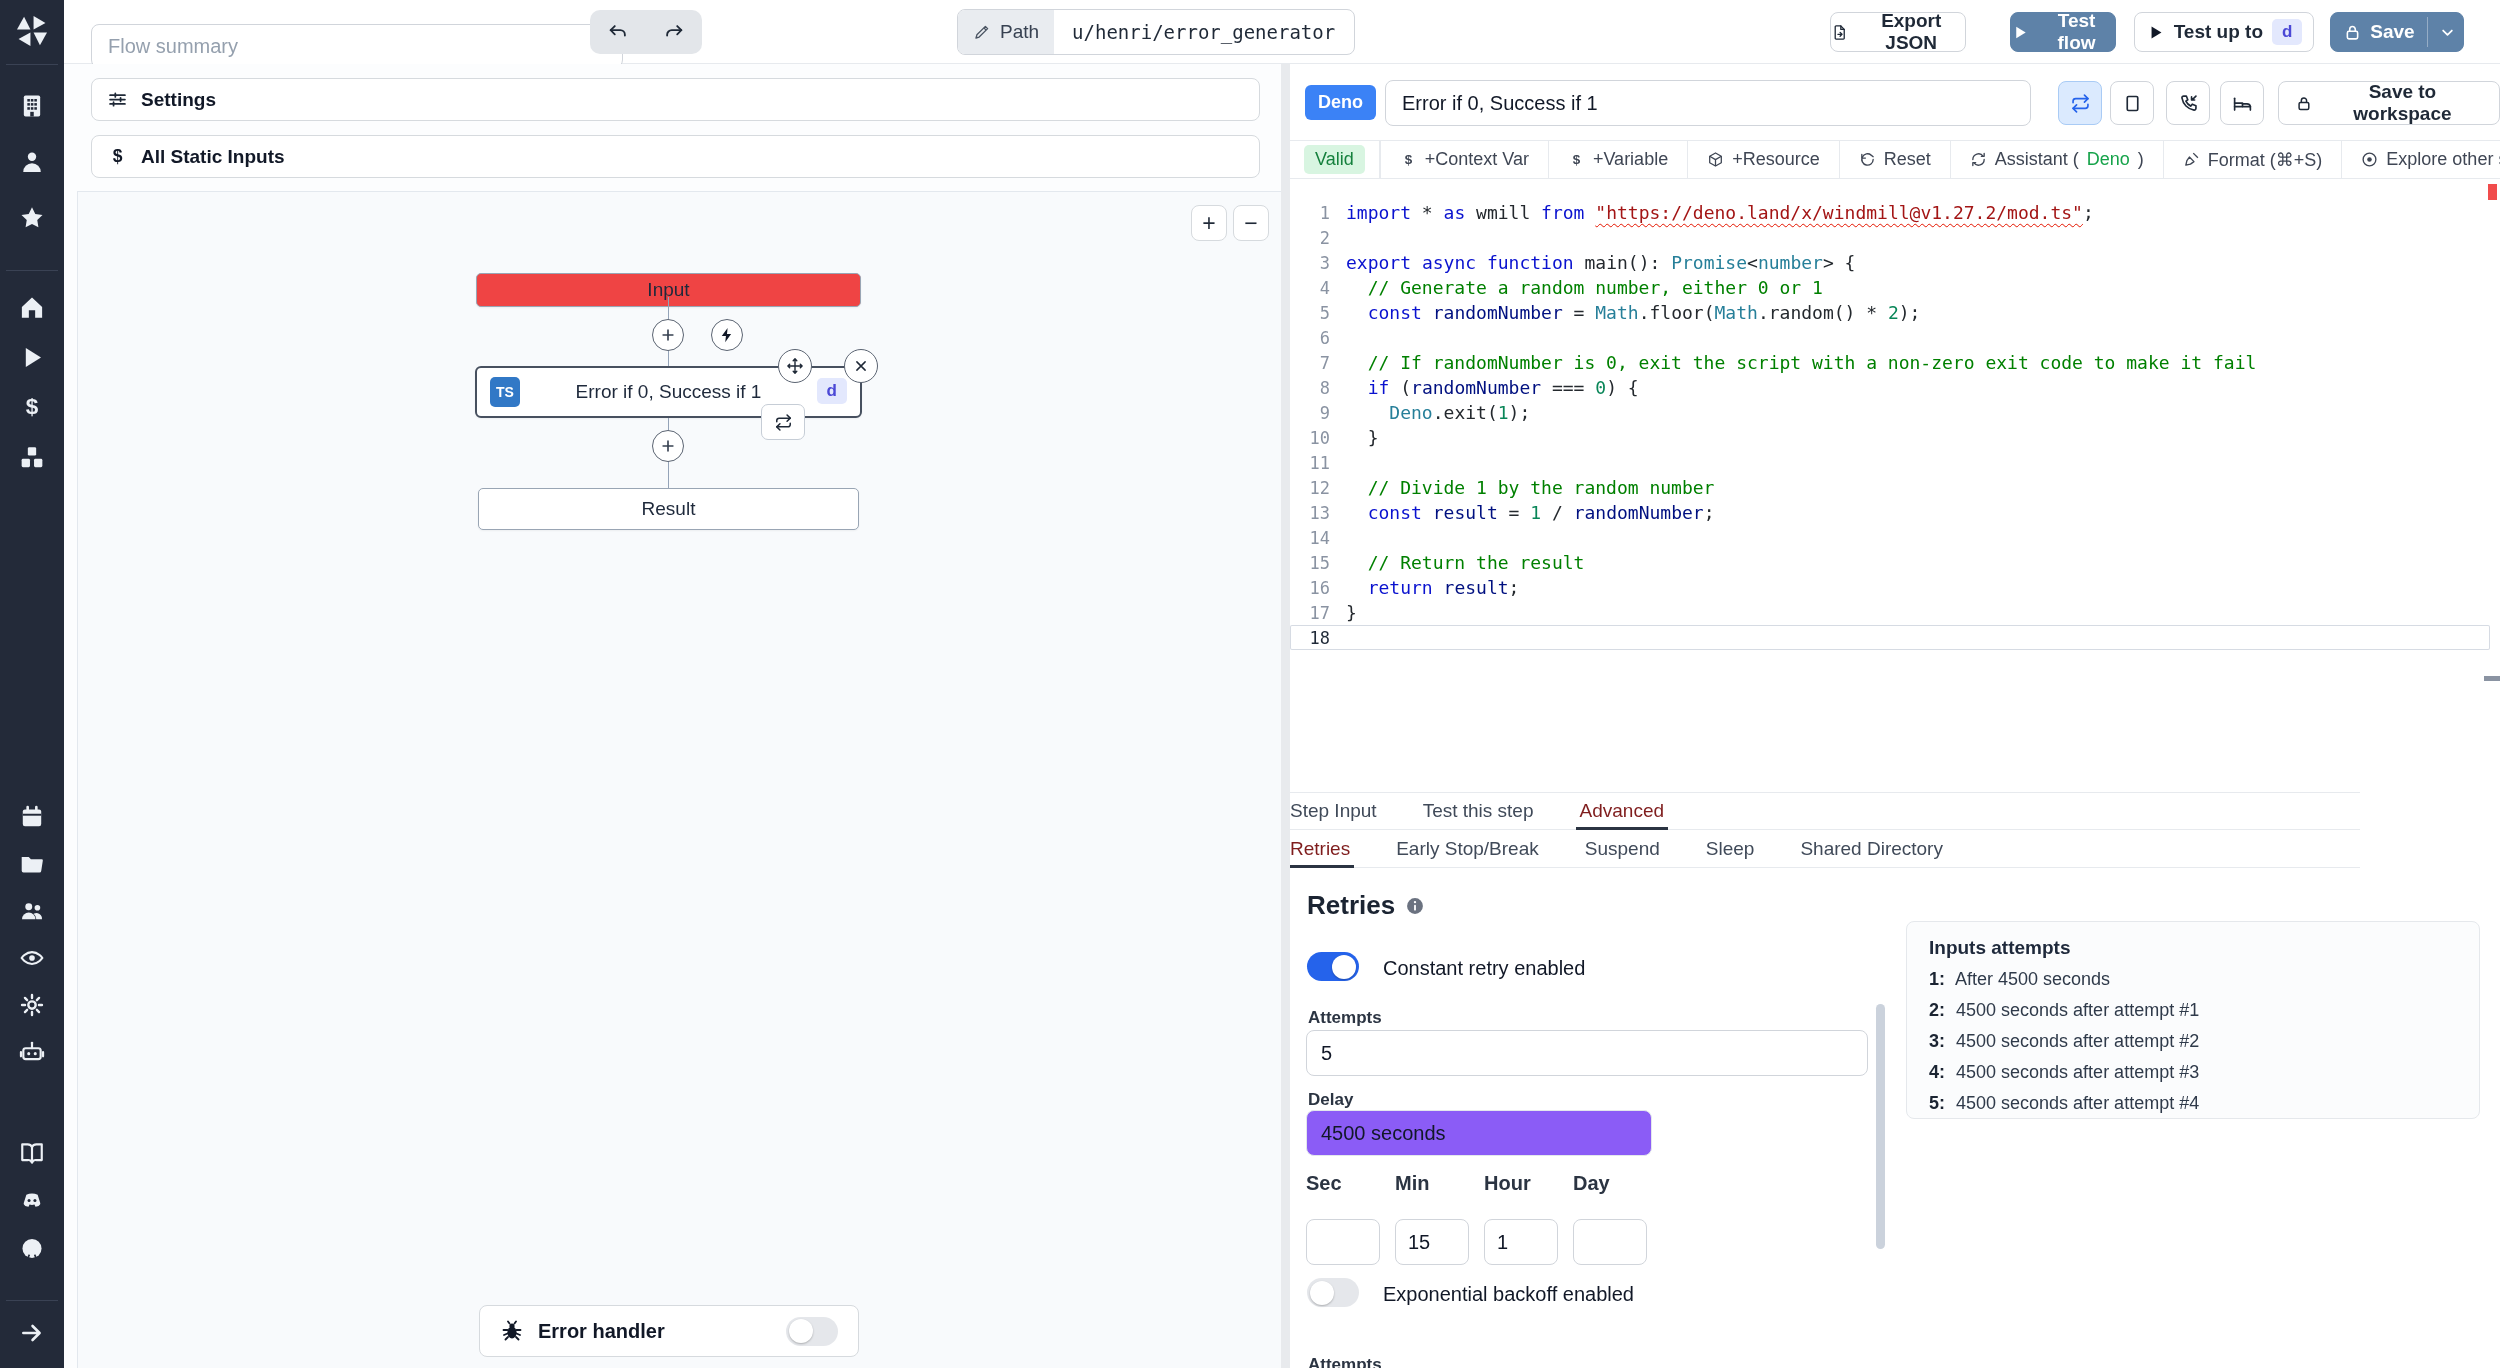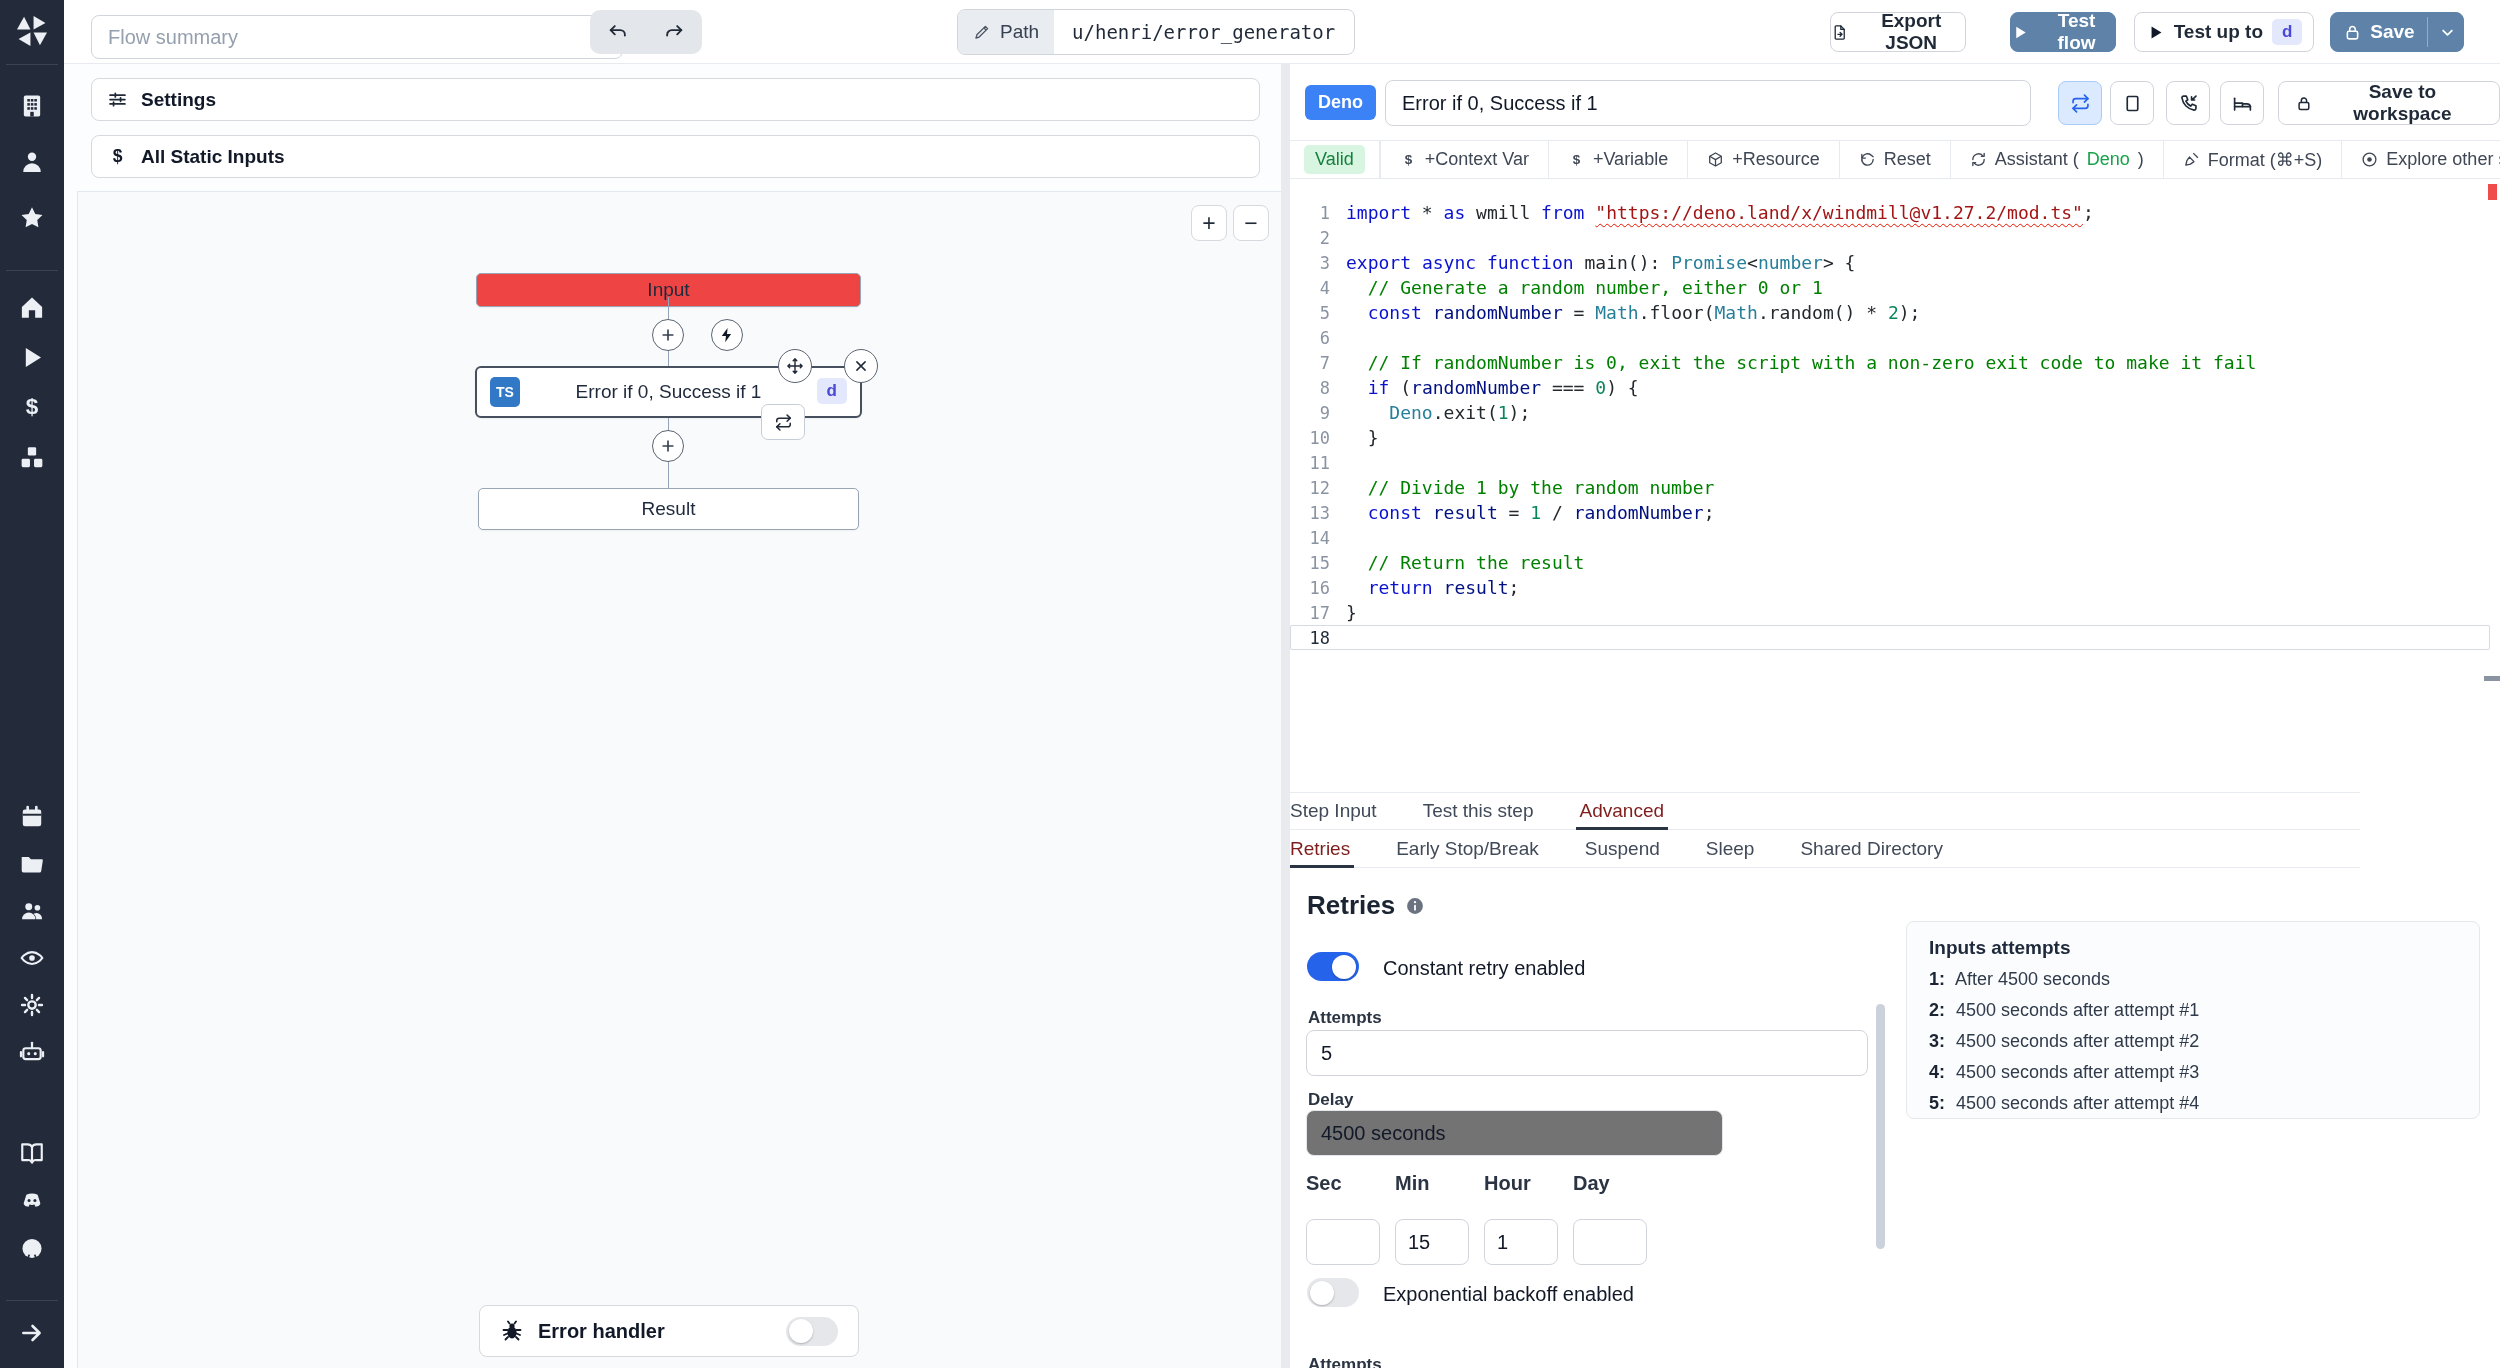--- a/index.html
+++ b/index.html
@@ -9,21 +9,21 @@
 svg{display:block}
 
 .sidebar{position:absolute;left:0;top:0;width:64px;height:1368px;background:#232a39}
 .side-icon{position:absolute;left:50%;transform:translateX(-50%);cursor:pointer}
 .side-icon svg{width:100%;height:100%}
 .side-div{position:absolute;left:6px;width:52px;height:1px;background:#3a4254}
 
 .topbar{position:absolute;left:64px;top:0;width:2436px;height:64px;background:#fff;border-bottom:1px solid #e7eaee}
 .inp{border:1px solid #d1d5db;border-radius:8px;font-family:"Liberation Sans",sans-serif;color:#111827;background:#fff;outline:none}
 ::placeholder{color:#95a0ae}
-.flow-summary{position:absolute;left:27px;top:15px;width:532px;height:44px;padding:0 16px;font-size:20px}
+.flow-summary{position:absolute;left:27px;top:24px;width:532px;height:44px;padding:0 16px;font-size:20px}
 .undoredo{position:absolute;left:526px;top:10px;width:112px;height:44px;background:#e3e6ea;border-radius:10px;display:flex}
 .undoredo button{flex:1;background:none;border:none;display:flex;align-items:center;justify-content:center;cursor:pointer}
 .undoredo svg{width:22px;height:22px}
 .path-group{position:absolute;left:893px;top:9px;height:46px;display:flex;align-items:stretch;border:1px solid #d1d5db;border-radius:8px;overflow:hidden;background:#fff}
 .path-left{display:flex;align-items:center;gap:9px;background:#e9ecf0;padding:0 15px;font-size:19px;color:#374151}
 .path-left svg{width:18px;height:18px}
 .path-value{display:flex;align-items:center;padding:0 18px;font-family:"DejaVu Sans Mono",monospace;font-size:19px;color:#1f2937;min-width:300px}
 .tb-btn{position:absolute;top:12px;height:40px;border-radius:8px;display:flex;align-items:center;justify-content:center;gap:9px;font-size:19px;font-weight:600;cursor:pointer;border:1px solid #d1d5db;background:#fff;color:#1f2937;font-family:inherit}
 .tb-btn svg{width:19px;height:19px}
 .blue{background:#5e82a8;border-color:#5e82a8;color:#fff}
@@ -103,21 +103,21 @@
 .tab.active::after,.subtab.active::after{content:"";position:absolute;left:-4px;right:-4px;bottom:-1px;height:3px;background:#2b3442}
 
 .r-head{position:absolute;left:17px;top:826px;font-size:26px;font-weight:700;color:#1b2432;display:flex;align-items:center;gap:10px}
 .r-head svg{width:20px;height:20px}
 .tgl1{position:absolute;left:17px;top:888px}
 .tgl1-lab{position:absolute;left:93px;top:893px;font-size:20px;color:#111827}
 .flab{position:absolute;font-size:17px;font-weight:700;color:#2b3442}
 .l-att{left:18px;top:944px}
 .i-att{position:absolute;left:16px;top:966px;width:562px;height:46px;padding:0 14px;font-size:20px}
 .l-del{left:18px;top:1026px}
-.i-del{position:absolute;left:16px;top:1046px;width:417px;height:46px;padding:0 14px;font-size:20px;background:#737373;border-color:#e3e7ec}
+.i-del{position:absolute;left:16px;top:1046px;width:346px;height:46px;padding:0 14px;font-size:20px;background:#8b5cf6;border-color:#e3e7ec}
 .timerow{position:absolute;left:16px;top:1108px;display:flex;gap:15px}
 .tf{width:74px}
 .tlab{font-size:20px;font-weight:700;color:#2b3442;margin-bottom:24px}
 .tinp{width:74px;height:46px;padding:0 12px;font-size:20px}
 .tgl2{position:absolute;left:17px;top:1214px}
 .tgl2-lab{position:absolute;left:93px;top:1219px;font-size:20px;color:#111827}
 .cutoff{position:absolute;left:18px;top:1291px;font-size:17px;font-weight:700;color:#2b3442}
 .rscroll{position:absolute;left:586px;top:940px;width:9px;height:245px;background:#cbd2dc;border-radius:5px}
 .preview{position:absolute;left:616px;top:857px;width:574px;height:198px;background:#fbfcfd;border:1px solid #e5e8ec;border-radius:8px;padding:15px 22px}
 .pv-title{font-size:19px;font-weight:600;color:#1e293b}

